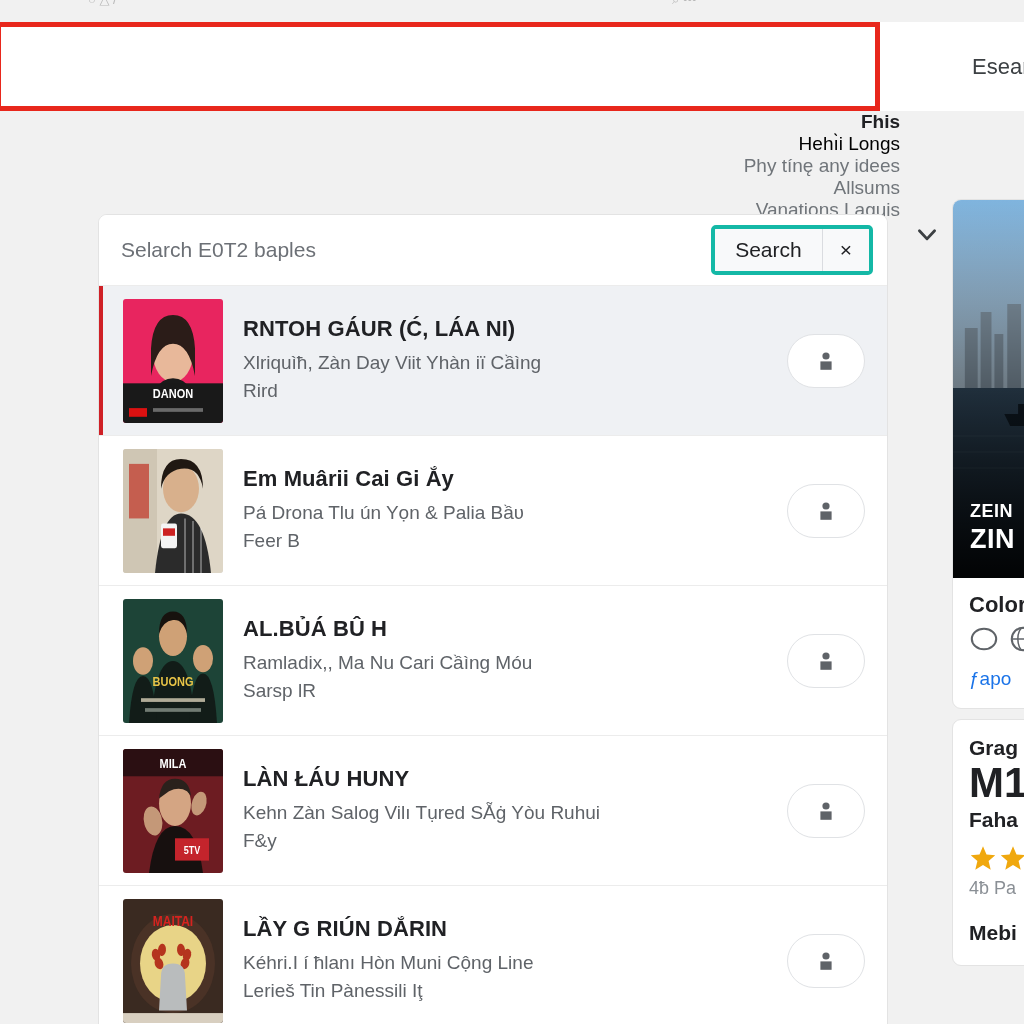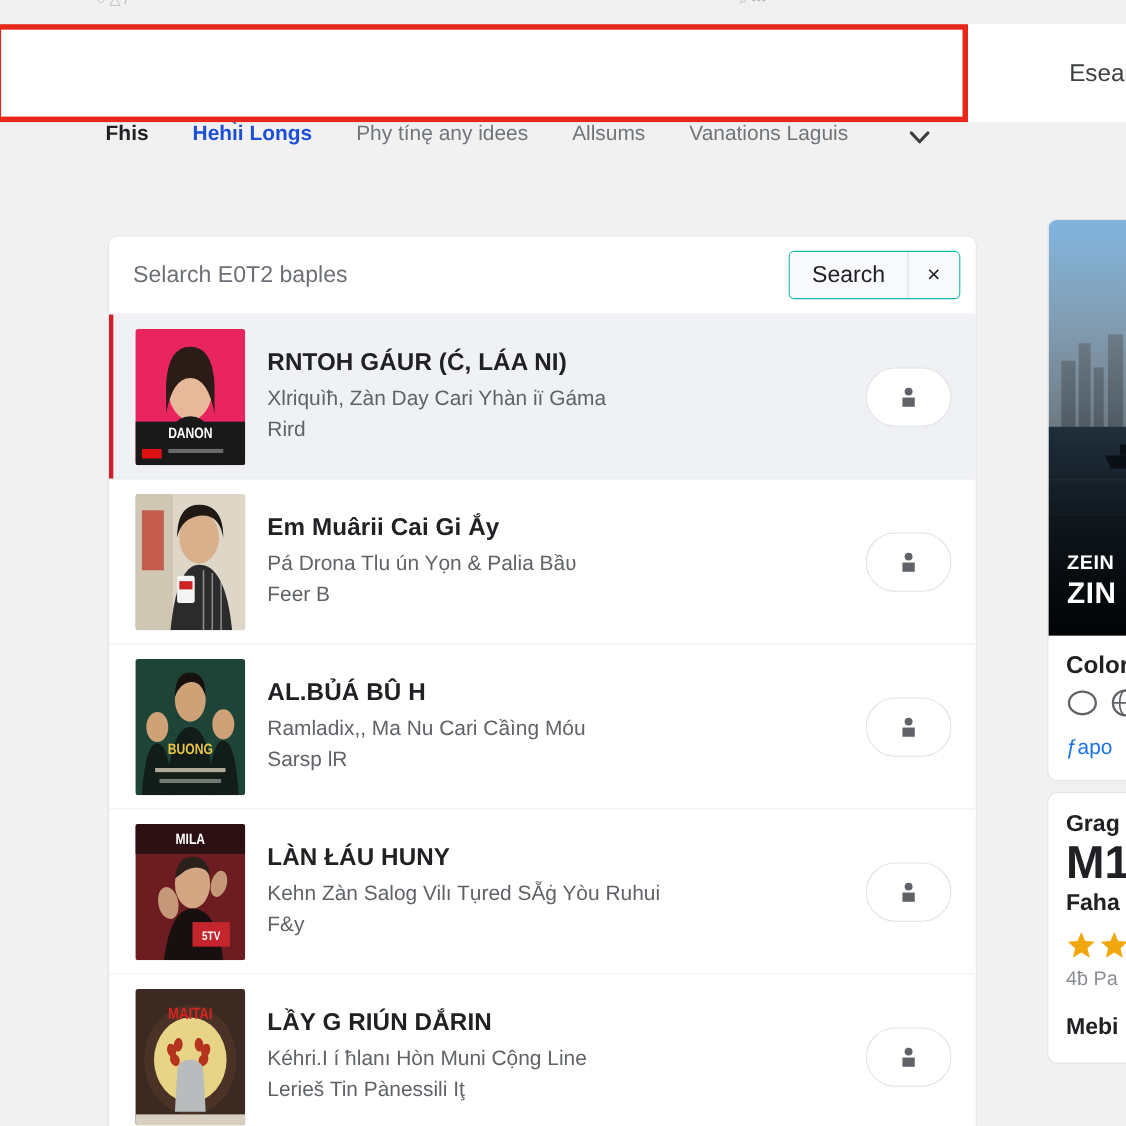--- a/index.html
+++ b/index.html
@@ -106,37 +106,38 @@
   }
 
   
   .tabs-row {
     position: absolute;
     top: 111px; left: 0;
     width: 940px;
     height: 83px;
     background: #f1f1f1;
     display: flex;
-    align-items: flex-start;
+    align-items: flex-end;
     padding-left: 96px;
+    flex-direction: column;
   }
   .tab {
     font-size: 19px;
     color: #70757a;
     white-space: nowrap;
     margin-right: 40px;
     cursor: pointer;
   }
   .tab.active {
     color: #202124;
     font-weight: bold;
   }
   .tab.semi {
-    color: #1d4ed8;
-    font-weight: bold;
+    color: #000000;
+    font-weight: normal;
   }
   .tabs-caret {
     width: 26px; height: 26px;
     display: flex; align-items: center; justify-content: center;
     cursor: pointer;
     margin-left: 12px;
   }
 
   
   .results-card {
@@ -159,21 +160,21 @@
     background: #ffffff;
   }
   .results-head-text {
     flex: 1;
     font-size: 21px;
     color: #6c7076;
     white-space: nowrap;
   }
   .head-btn-group {
     display: flex;
-    border: 1px solid #14b8a6;
+    border: 4px solid #14b8a6;
     border-radius: 5px;
     overflow: hidden;
     background: #f8f9fa;
   }
   .head-btn {
     font-size: 21px;
     color: #202124;
     padding: 9px 20px;
     cursor: pointer;
     background: #f8f9fa;
@@ -451,21 +452,21 @@
           <path d="M28 40 Q30 13 50 13 Q70 13 72 40 L72 62 Q66 36 50 36 Q34 36 28 62 Z" fill="#2b1c18"></path>
           <path d="M22 100 Q28 64 50 64 Q72 64 78 100 Z" fill="#1a1a1a"></path>
           <rect x="0" y="68" width="100" height="32" fill="#191919"></rect>
           <text x="50" y="80" font-size="11" font-weight="bold" fill="#ffffff" text-anchor="middle" font-family="Liberation Sans, sans-serif">DANON</text>
           <rect x="6" y="88" width="18" height="7" fill="#d11"></rect>
           <rect x="30" y="88" width="50" height="3" fill="#6a6a6a"></rect>
         </svg>
       </div>
       <div class="row-text">
         <div class="row-title">RNTOH GÁUR (Ć, LÁA NI)</div>
-        <div class="row-sub">Xlriquìħ, Zàn Day Cari Yhàn iï Gáma</div>
+        <div class="row-sub">Xlriquìħ, Zàn Day Viit Yhàn iï Cầìng</div>
         <div class="row-sub">Rird</div>
       </div>
       <div class="row-action">
         <svg viewBox="0 0 24 24" width="24" height="24" aria-hidden="true">
           <circle cx="12" cy="7" r="3.6" fill="#5f6368"></circle>
           <rect x="6.4" y="12.4" width="11.2" height="8.4" fill="#5f6368"></rect>
         </svg>
       </div>
     </div>
 

